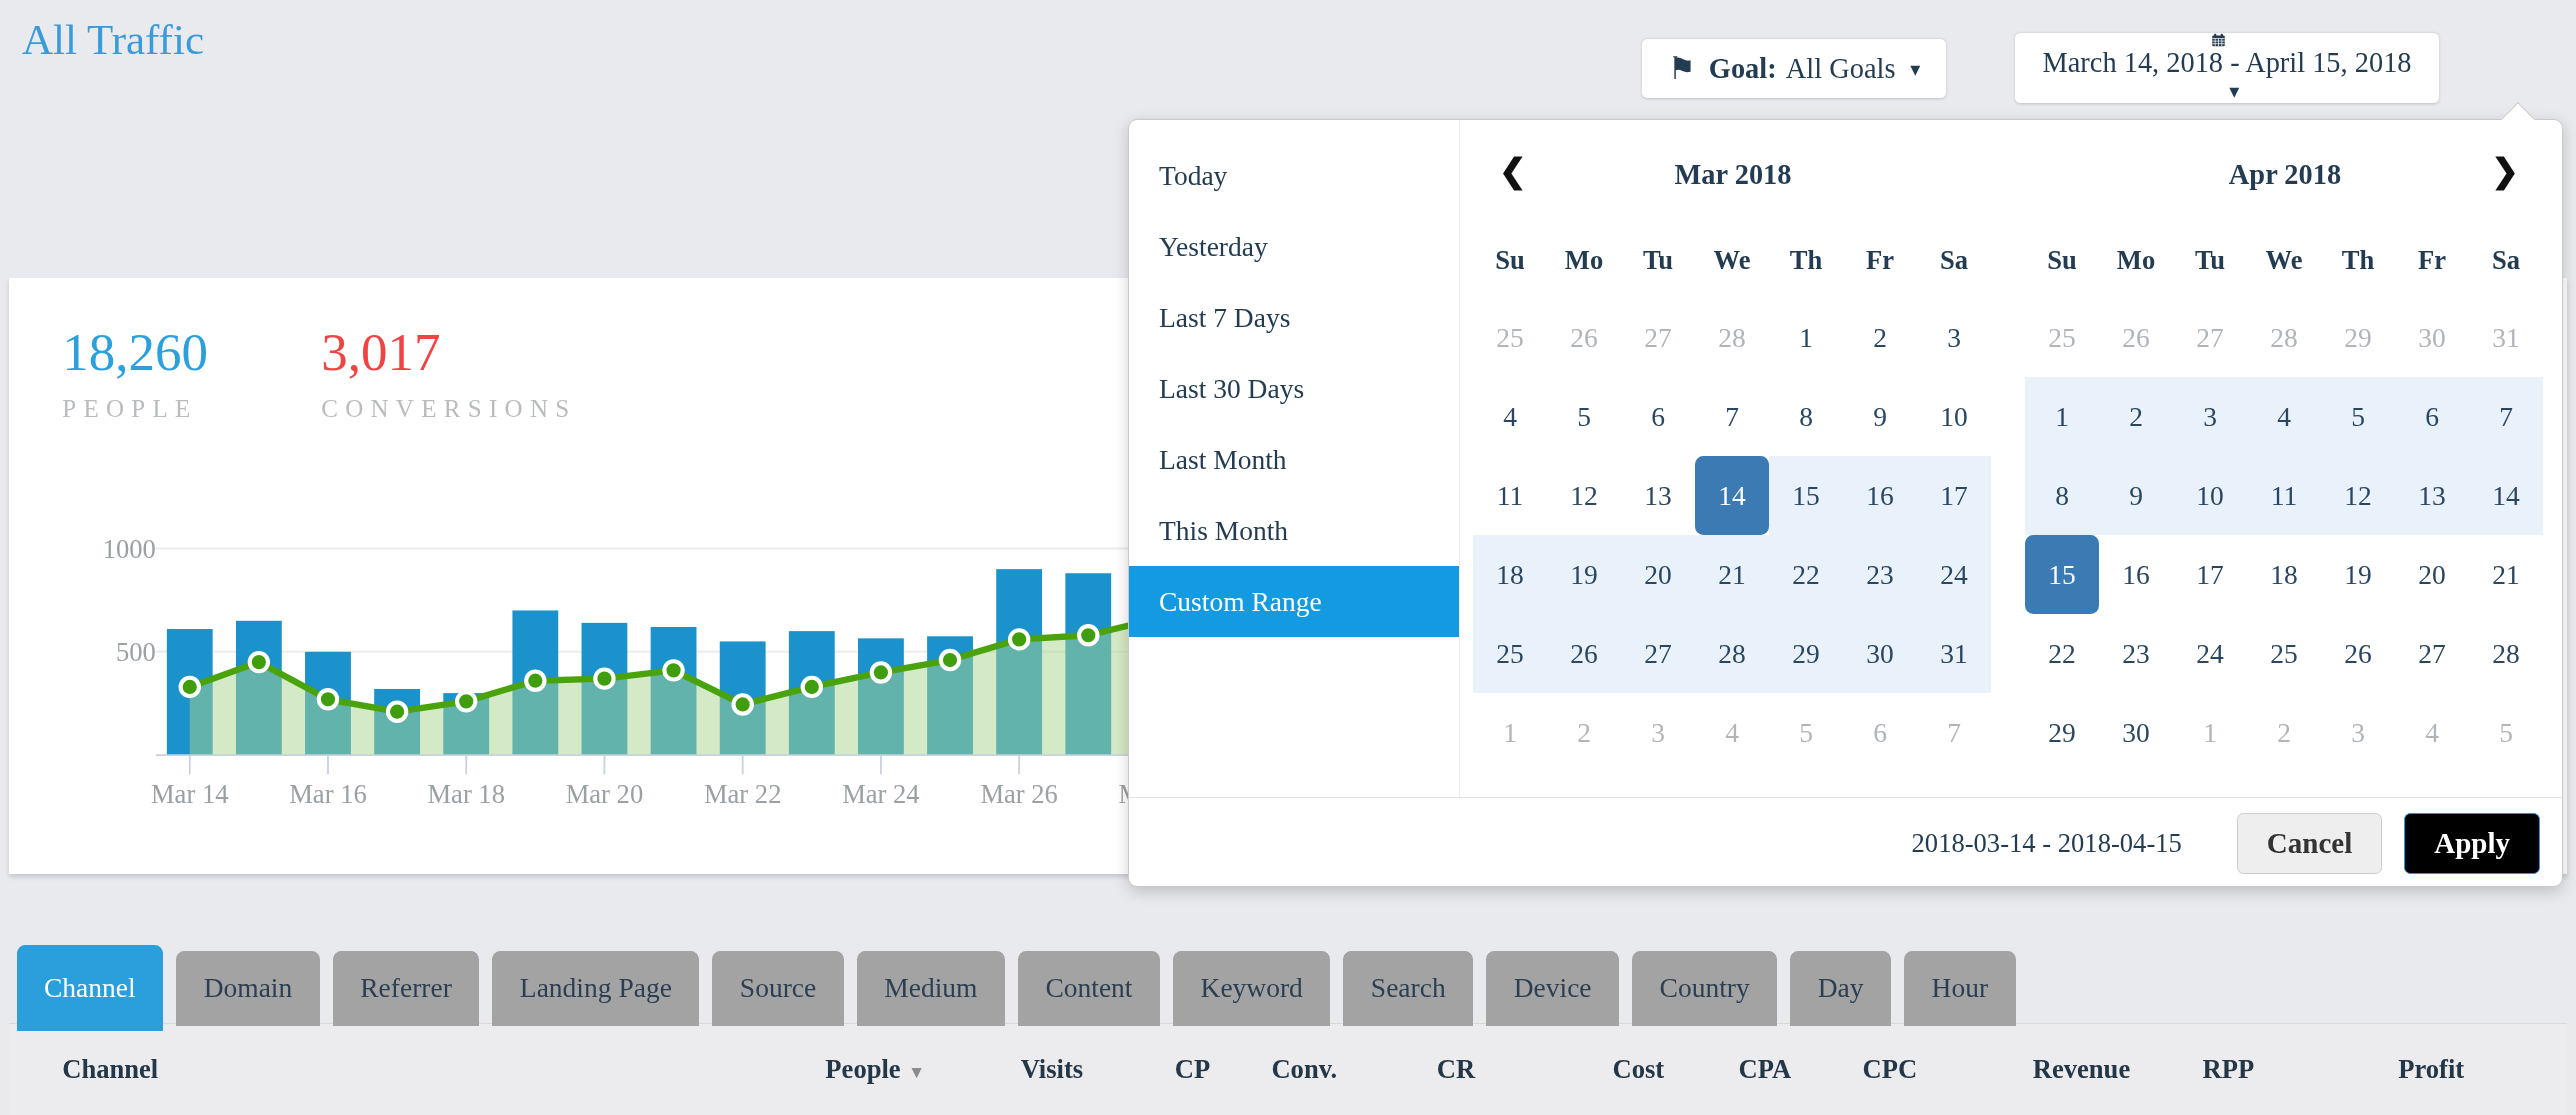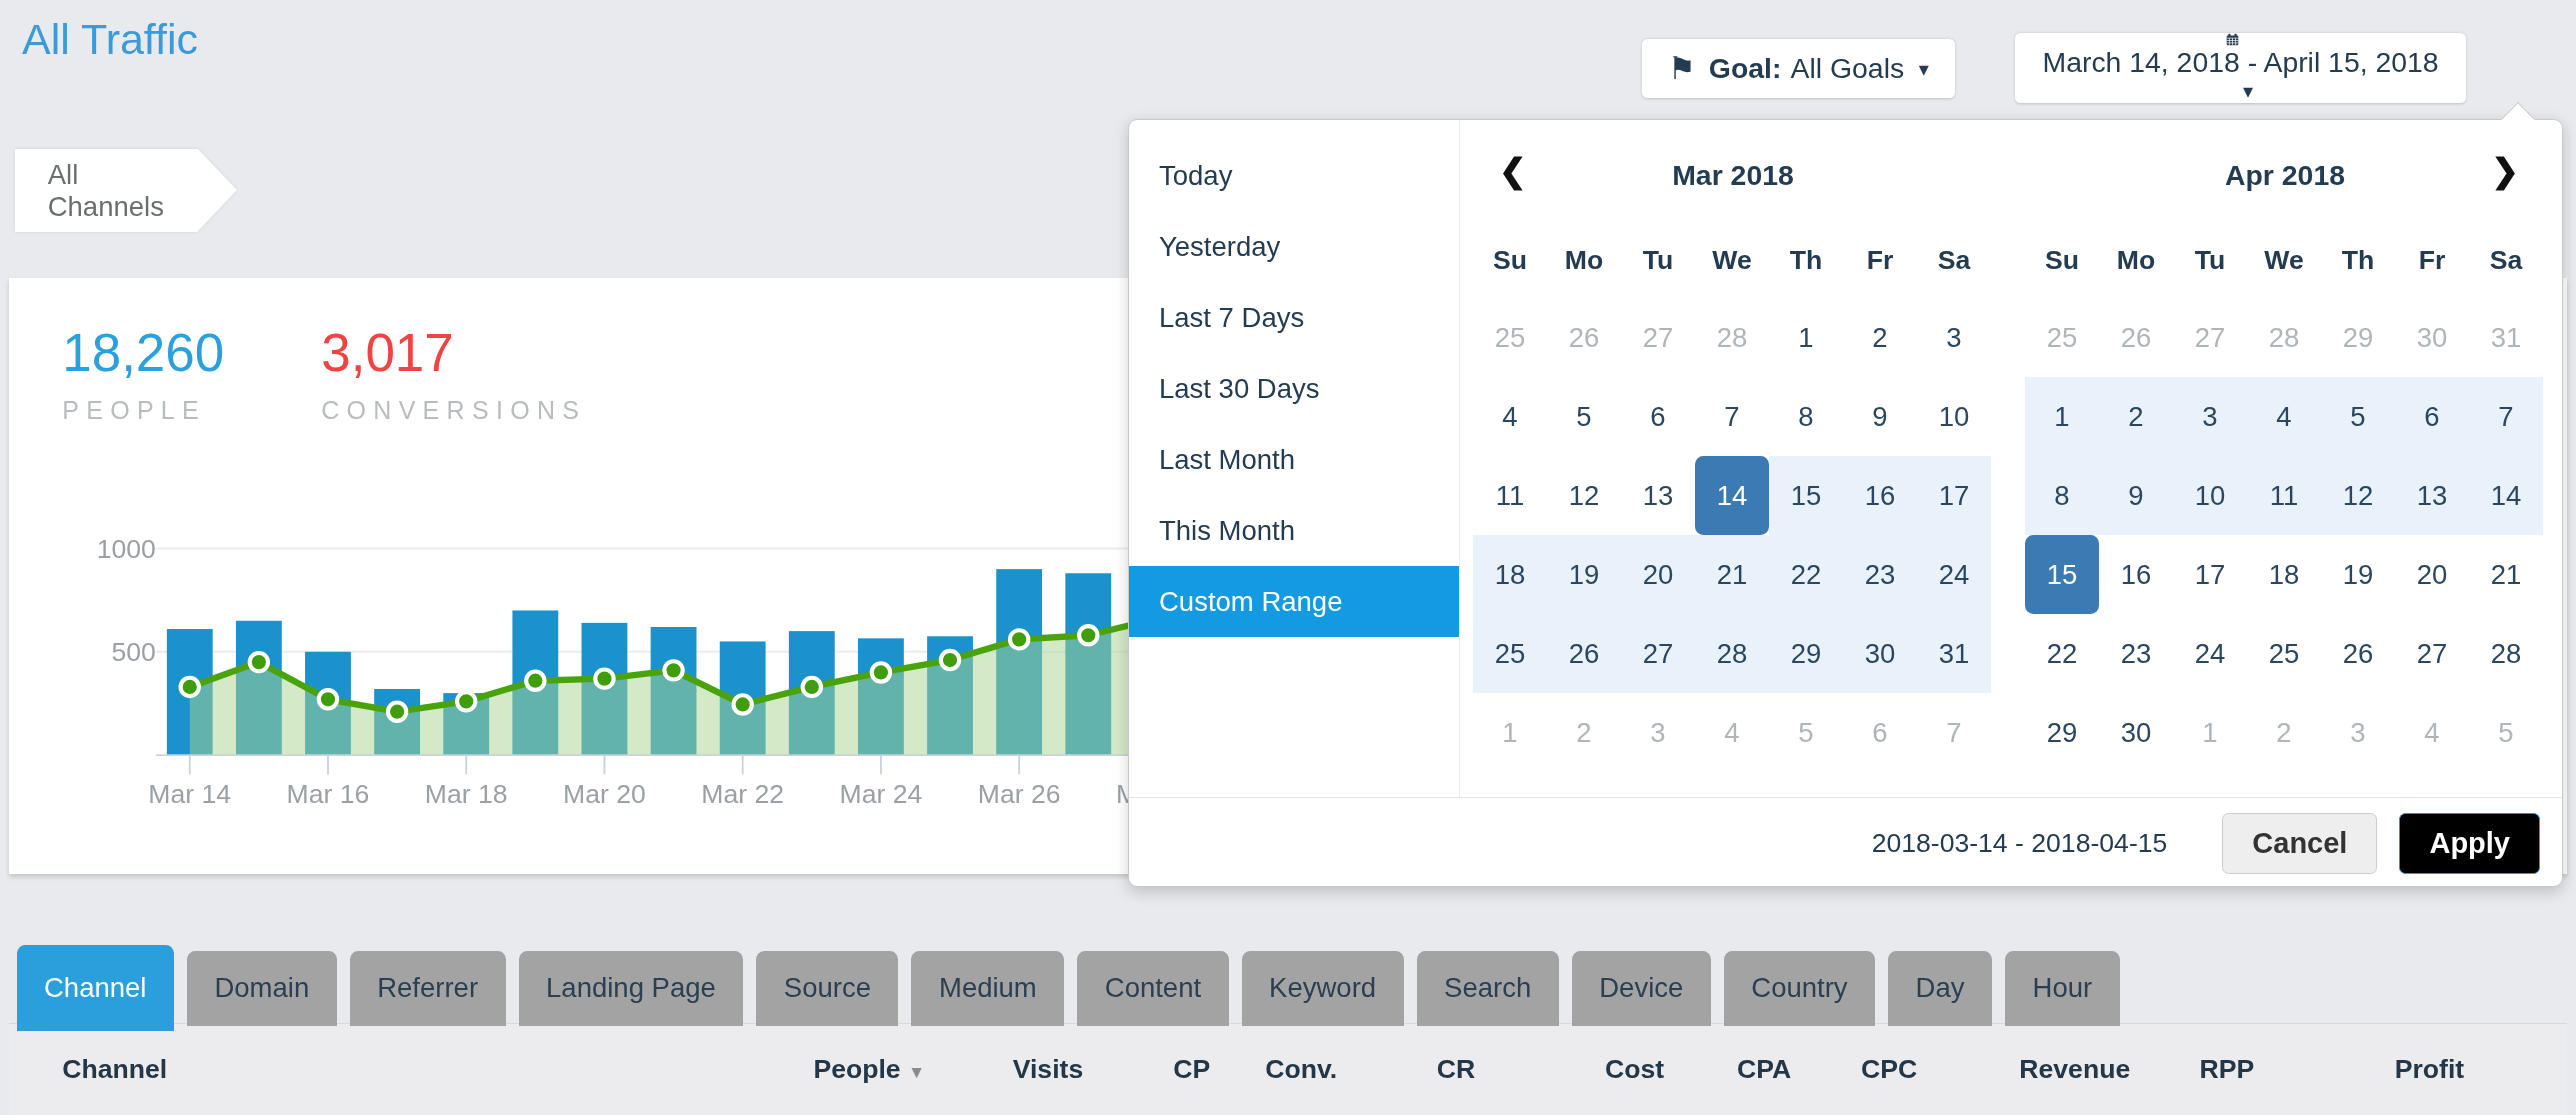--- a/index.html
+++ b/index.html
@@ -1,20 +1,20 @@
 <!DOCTYPE html>
 <html style="font-size:14.7px"><head>
 <meta charset="utf-8">
 <style>
   * { margin:0; padding:0; box-sizing:border-box; }
   body { background:#d8dade; }
   .page {
     position:relative; width:2576px; height:1115px;
     background:#e8eaee; overflow:hidden;
-    font-family:Liberation Sans, sans-serif;
+    font-family:Liberation Serif, serif;
   }
   
   .page-title { position:absolute; left:22px; top:14.7px; font-size:43px; color:#3b9ad8; }
   .pill {
     position:absolute; display:flex; align-items:center; background:#fff;
     border-radius:5.5px; box-shadow:0 0.9px 2.8px rgba(0,0,0,.18); color:#243c51; cursor:pointer;
   }
   .goal-btn { left:1642px; top:39px; height:59px; padding:0 26px; font-size:28.4px; }
   .goal-btn .flag { font-size:31px; margin-right:13px; }
   .goal-btn b { margin-right:9.2px; }
@@ -133,23 +133,20 @@
           <line x1="2" y1="29" x2="36" y2="29"></line>
         <line x1="10" y1="15" x2="10" y2="36"></line>
           <line x1="19" y1="15" x2="19" y2="36"></line>
           <line x1="28" y1="15" x2="28" y2="36"></line>
       </g>
     </svg>
     <span>March 14, 2018 - April 15, 2018</span>
     <span class="caret">▾</span>
   </div>
 
-  <div class="chip">
-    <span>All Channels</span>
-  </div>
 
   <div class="chart-panel">
     <div class="stat stat-people">
       <div class="val">18,260</div>
       <div class="lbl">PEOPLE</div>
     </div>
     <div class="stat stat-conversions">
       <div class="val">3,017</div>
       <div class="lbl">CONVERSIONS</div>
     </div>

